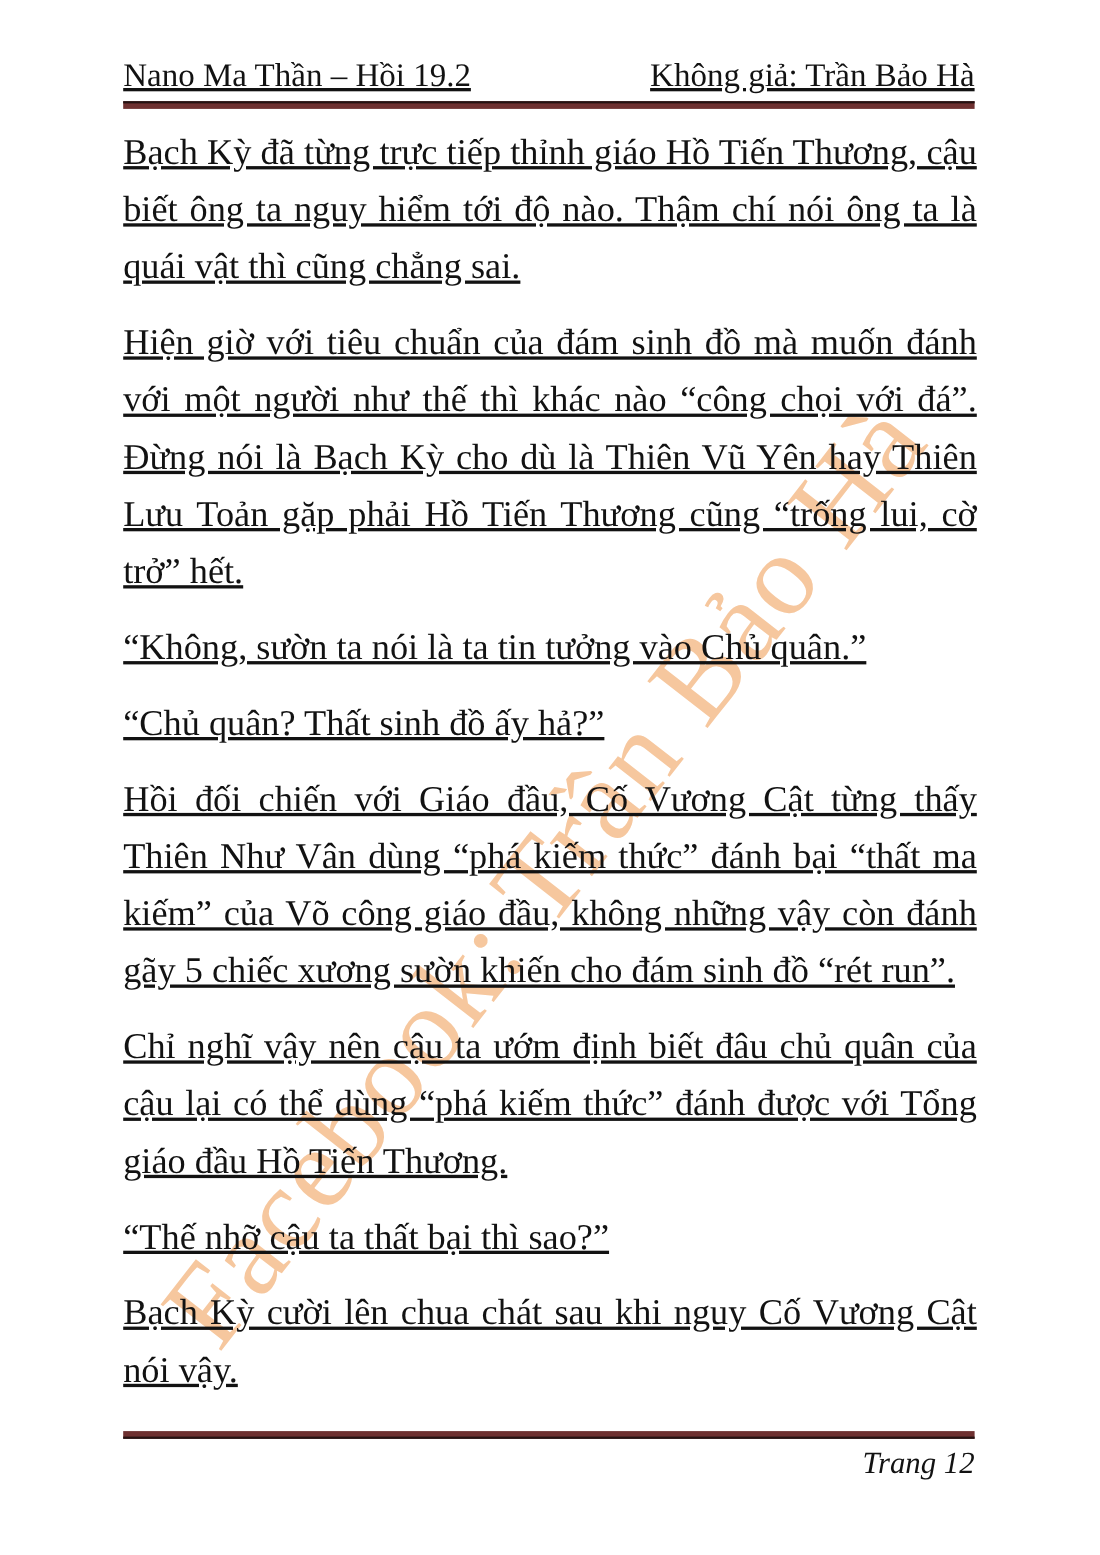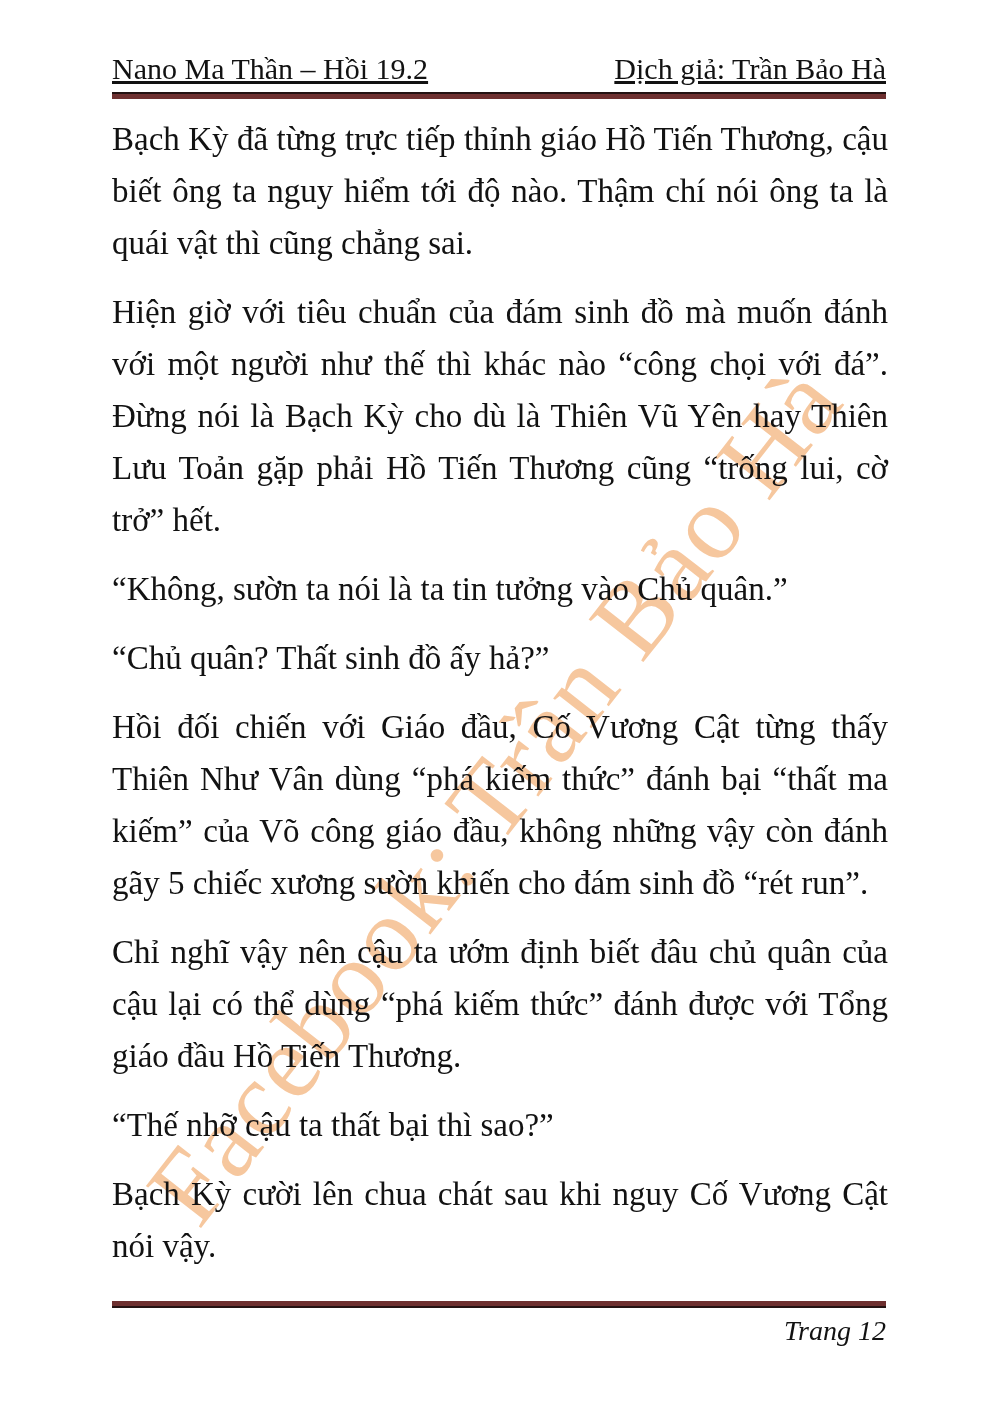--- a/index.html
+++ b/index.html
@@ -60,20 +60,21 @@
   .rule.footer-rule {
     top: 1301px;
     border-bottom: 2px solid var(--rule-edge);
   }
   .body-text {
     position: absolute;
     top: 113px;
     left: 112px;
     width: 776px;
     z-index: 1;
+    text-decoration: underline;
   }
   .body-text p {
     font-size: 33px;
     line-height: 52px;
     text-align: justify;
     margin-bottom: 17px;
   }
   .footer-page {
     position: absolute;
     top: 1315px;
@@ -85,21 +86,21 @@
 </style>
 </head>
 <body>
 
 <div class="page">
 
   <div class="watermark">Facebook: Trần Bảo Hà</div>
 
   <div class="header">
     <span>Nano Ma Thần – Hồi 19.2</span>
-    <span>Dịch giả: Trần Bảo Hà</span>
+    <span>Không giả: Trần Bảo Hà</span>
   </div>
 
   <div class="rule header-rule"></div>
 
   <div class="body-text">
     <p>Bạch Kỳ đã từng trực tiếp thỉnh giáo Hồ Tiến Thương, cậu biết ông ta nguy hiểm tới độ nào. Thậm chí nói ông ta là quái vật thì cũng chẳng sai.</p>
     <p>Hiện giờ với tiêu chuẩn của đám sinh đồ mà muốn đánh với một người như thế thì khác nào “công chọi với đá”. Đừng nói là Bạch Kỳ cho dù là Thiên Vũ Yên hay Thiên Lưu Toản gặp phải Hồ Tiến Thương cũng “trống lui, cờ trở” hết.</p>
     <p>“Không, sườn ta nói là ta tin tưởng vào Chủ quân.”</p>
     <p>“Chủ quân? Thất sinh đồ ấy hả?”</p>
     <p>Hồi đối chiến với Giáo đầu, Cố Vương Cật từng thấy Thiên Như Vân dùng “phá kiếm thức” đánh bại “thất ma kiếm” của Võ công giáo đầu, không những vậy còn đánh gãy 5 chiếc xương sườn khiến cho đám sinh đồ “rét run”.</p>

